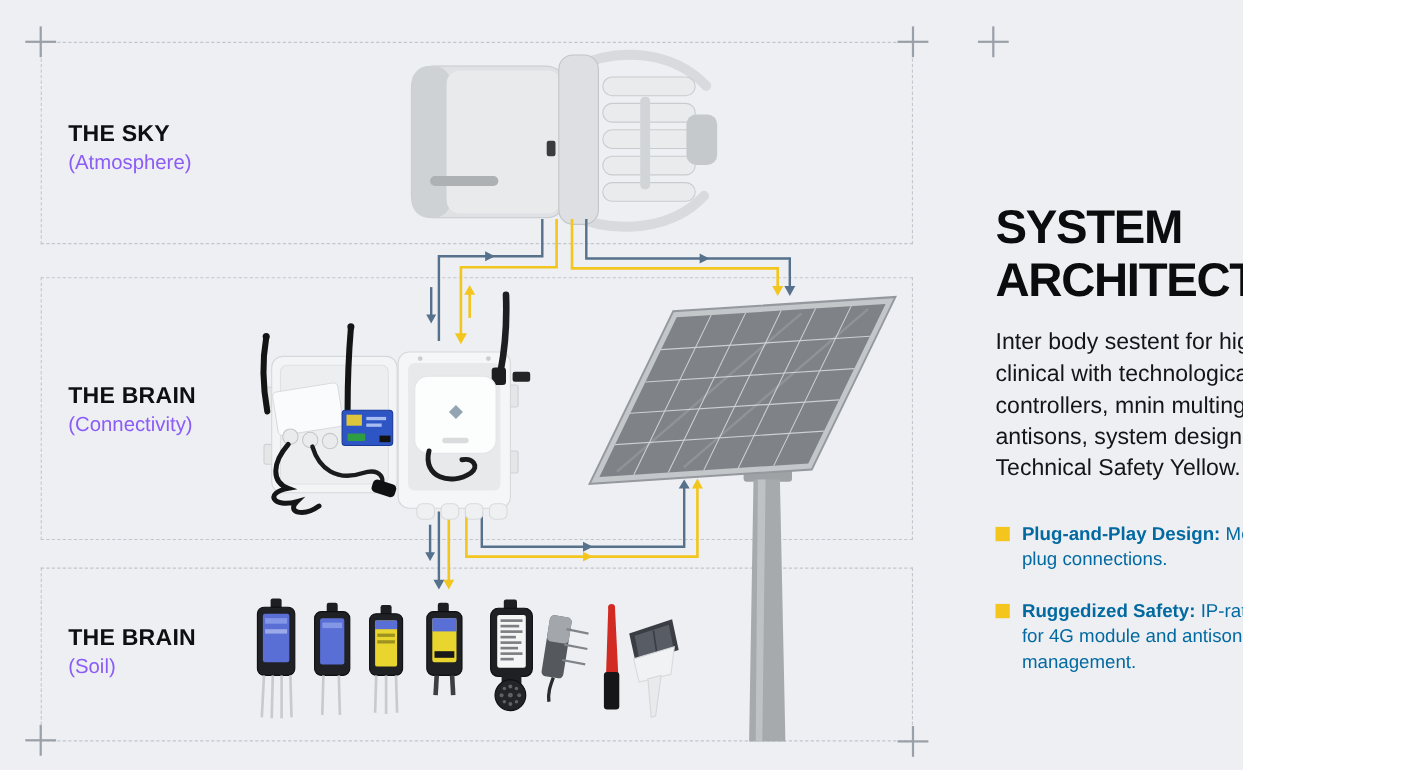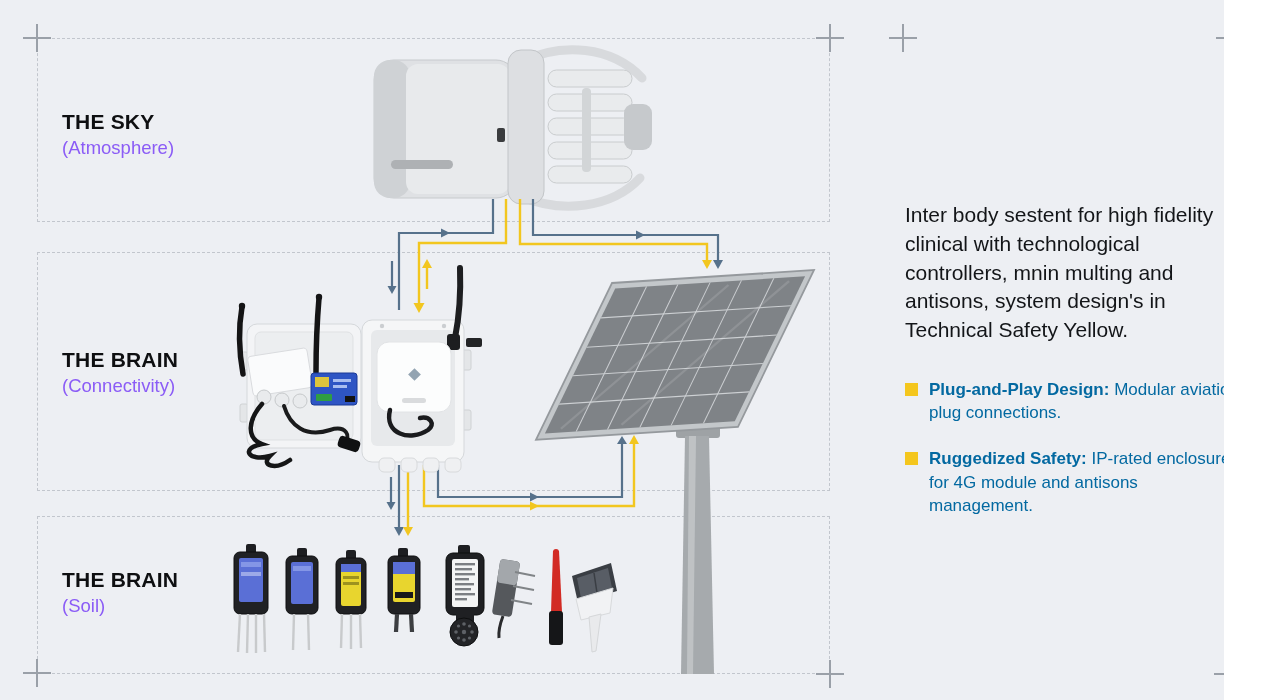--- a/index.html
+++ b/index.html
@@ -1,16 +1,16 @@
 <!DOCTYPE html>
 <html><head>
 <meta charset="utf-8">
 <style>
   html,body{margin:0;padding:0;}
-  .stage{position:relative;width:1224px;height:700px;background:#edeff3;
+  .stage{position:relative;width:1130px;height:700px;background:#edeff3;
          font-family:"Liberation Sans",sans-serif;overflow:hidden;}
   
   .zone{position:absolute;border:1px dashed #c2c6cd;box-sizing:border-box;}
   .zone-sky{left:37px;top:38px;width:793px;height:184px;}
   .zone-brain{left:37px;top:252px;width:793px;height:239px;}
   .zone-ground{left:37px;top:516px;width:793px;height:158px;}
   
   .crop{position:absolute;width:28px;height:28px;}
   .crop::before,.crop::after{content:"";position:absolute;background:#9aa0a8;}
   .crop::before{left:0;top:13px;width:28px;height:1.5px;}
@@ -291,20 +291,24 @@
         <polygon points="572,576 611,563 617,591 578,603" fill="#3a3e44"></polygon>
         <polygon points="577,578 608,568 612,588 581,598" fill="#585d65"></polygon>
         <line x1="594" y1="573" x2="597" y2="593" stroke="#3a3e44" stroke-width="1.5"></line>
         <polygon points="576,599 613,588 610,613 581,620" fill="#f1f2f4" stroke="#d8dadc"></polygon>
         <polygon points="589,617 601,614 596,651 592,652" fill="#e9eaec" stroke="#d5d7d9"></polygon>
       </g>
     </g>
   </svg>
 
   <div class="panel">
+    <div class="panel-title">
+      <div>SYSTEM</div>
+      <div>ARCHITECTURE</div>
+    </div>
     <p class="panel-desc">Inter body sestent for high fidelity clinical with technological controllers, mnin multing and antisons, system design's in Technical Safety Yellow.</p>
     <div class="bullets">
       <div class="bullet">
         <span class="bullet-square"></span>
         <p><b>Plug-and-Play Design:</b> <span>Modular aviation plug connections.</span></p>
       </div>
       <div class="bullet">
         <span class="bullet-square"></span>
         <p><b>Ruggedized Safety:</b> <span>IP-rated enclosure for 4G module and antisons management.</span></p>
       </div>

